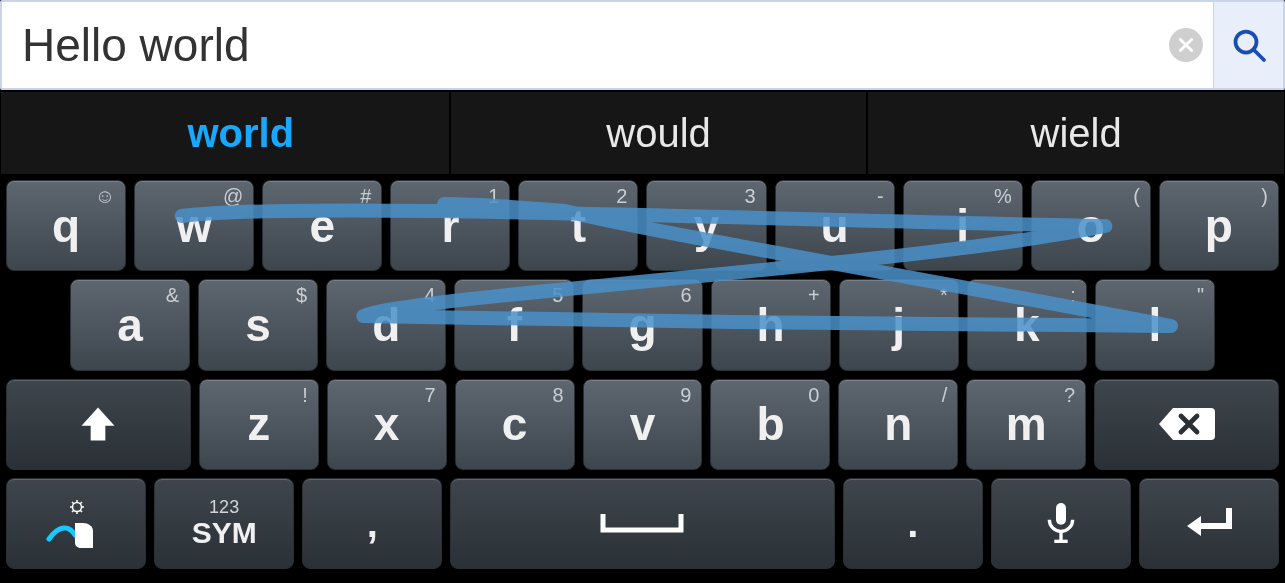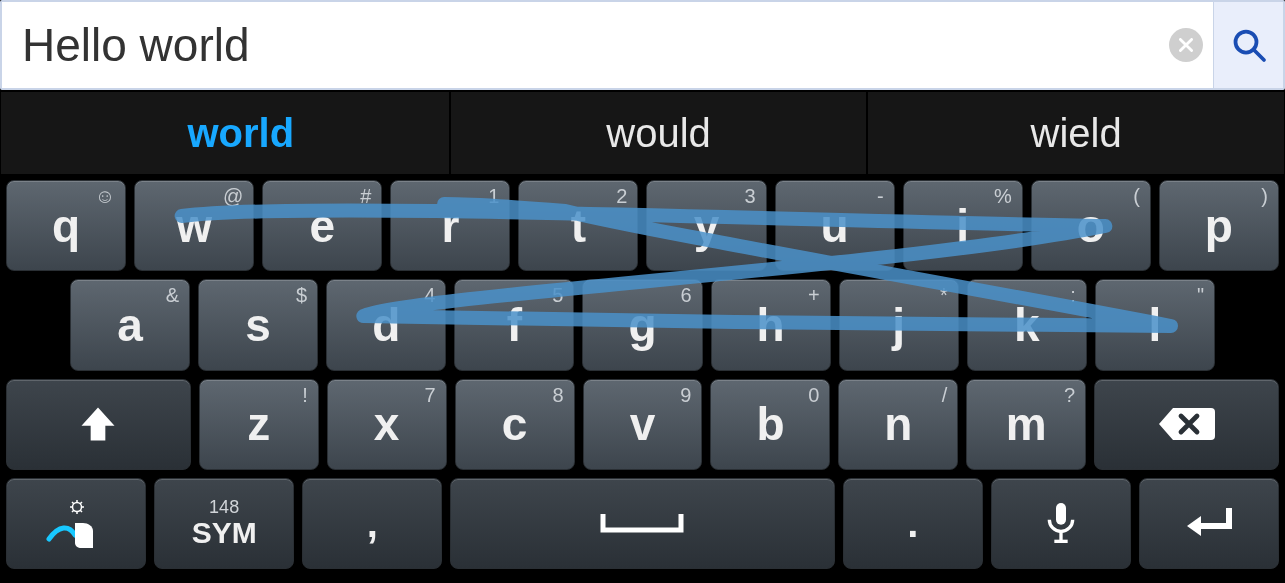--- a/index.html
+++ b/index.html
@@ -213,21 +213,21 @@
                 <line x1="1" y1="11" x2="2.8" y2="9.2"></line>
                 <line x1="9.2" y1="2.8" x2="11" y2="1"></line>
               </g>
             </g>
           <path d="M8 44 C 18 30, 28 30, 34 40" fill="none" stroke="#18c8ff" stroke-width="5" stroke-linecap="round"></path>
           <path d="M34 28 L34 48 C34 51 37 53 40 53 L52 53 L52 36 C52 31 47 28 42 28 Z" fill="#fff"></path>
         </svg>
       </div>
       <div class="key dark wBottom">
         <div class="stack">
-            <span class="t">148</span>
+            <span class="t">123</span>
             <span class="b">SYM</span>
           </div>
       </div>
       <div class="key dark wBottom">
           <span class="main" style="font-size:40px">,</span>
         </div>
       <div class="key dark wSpace space">
         <svg width="90" height="30" viewBox="0 0 90 30">
             <path d="M6 6 V22 H84 V6" fill="none" stroke="#fff" stroke-width="5"></path>
           </svg>

